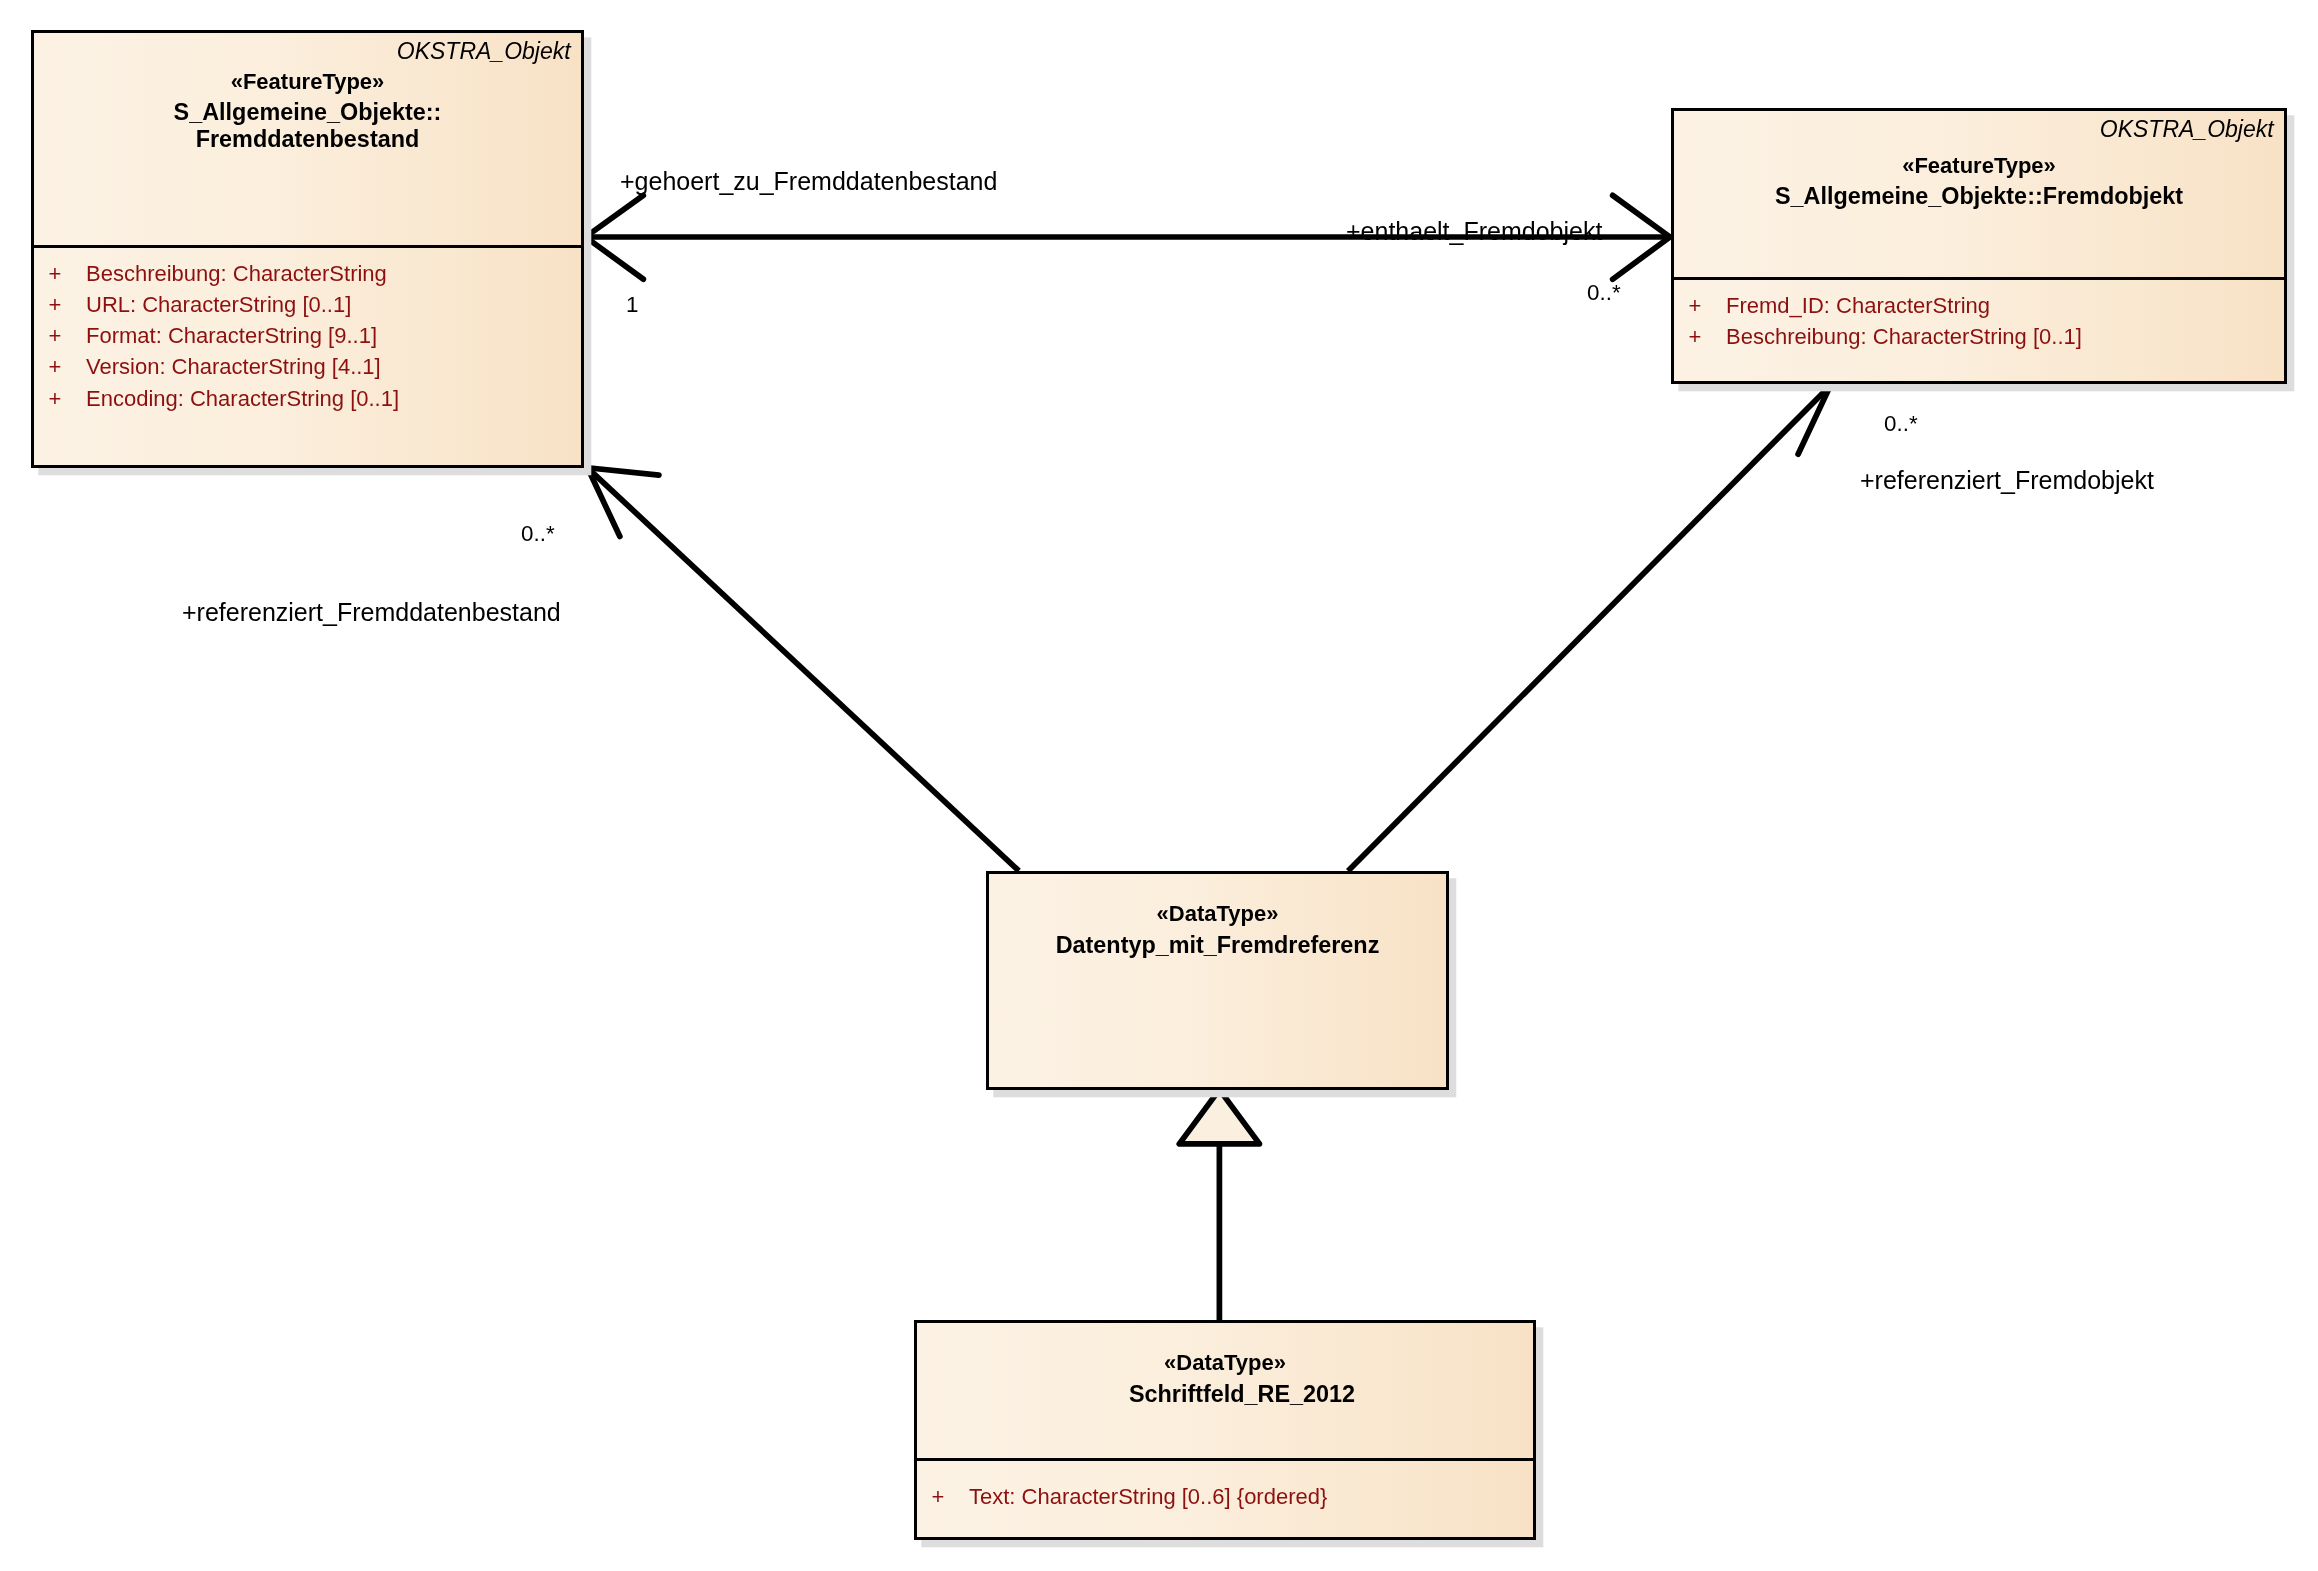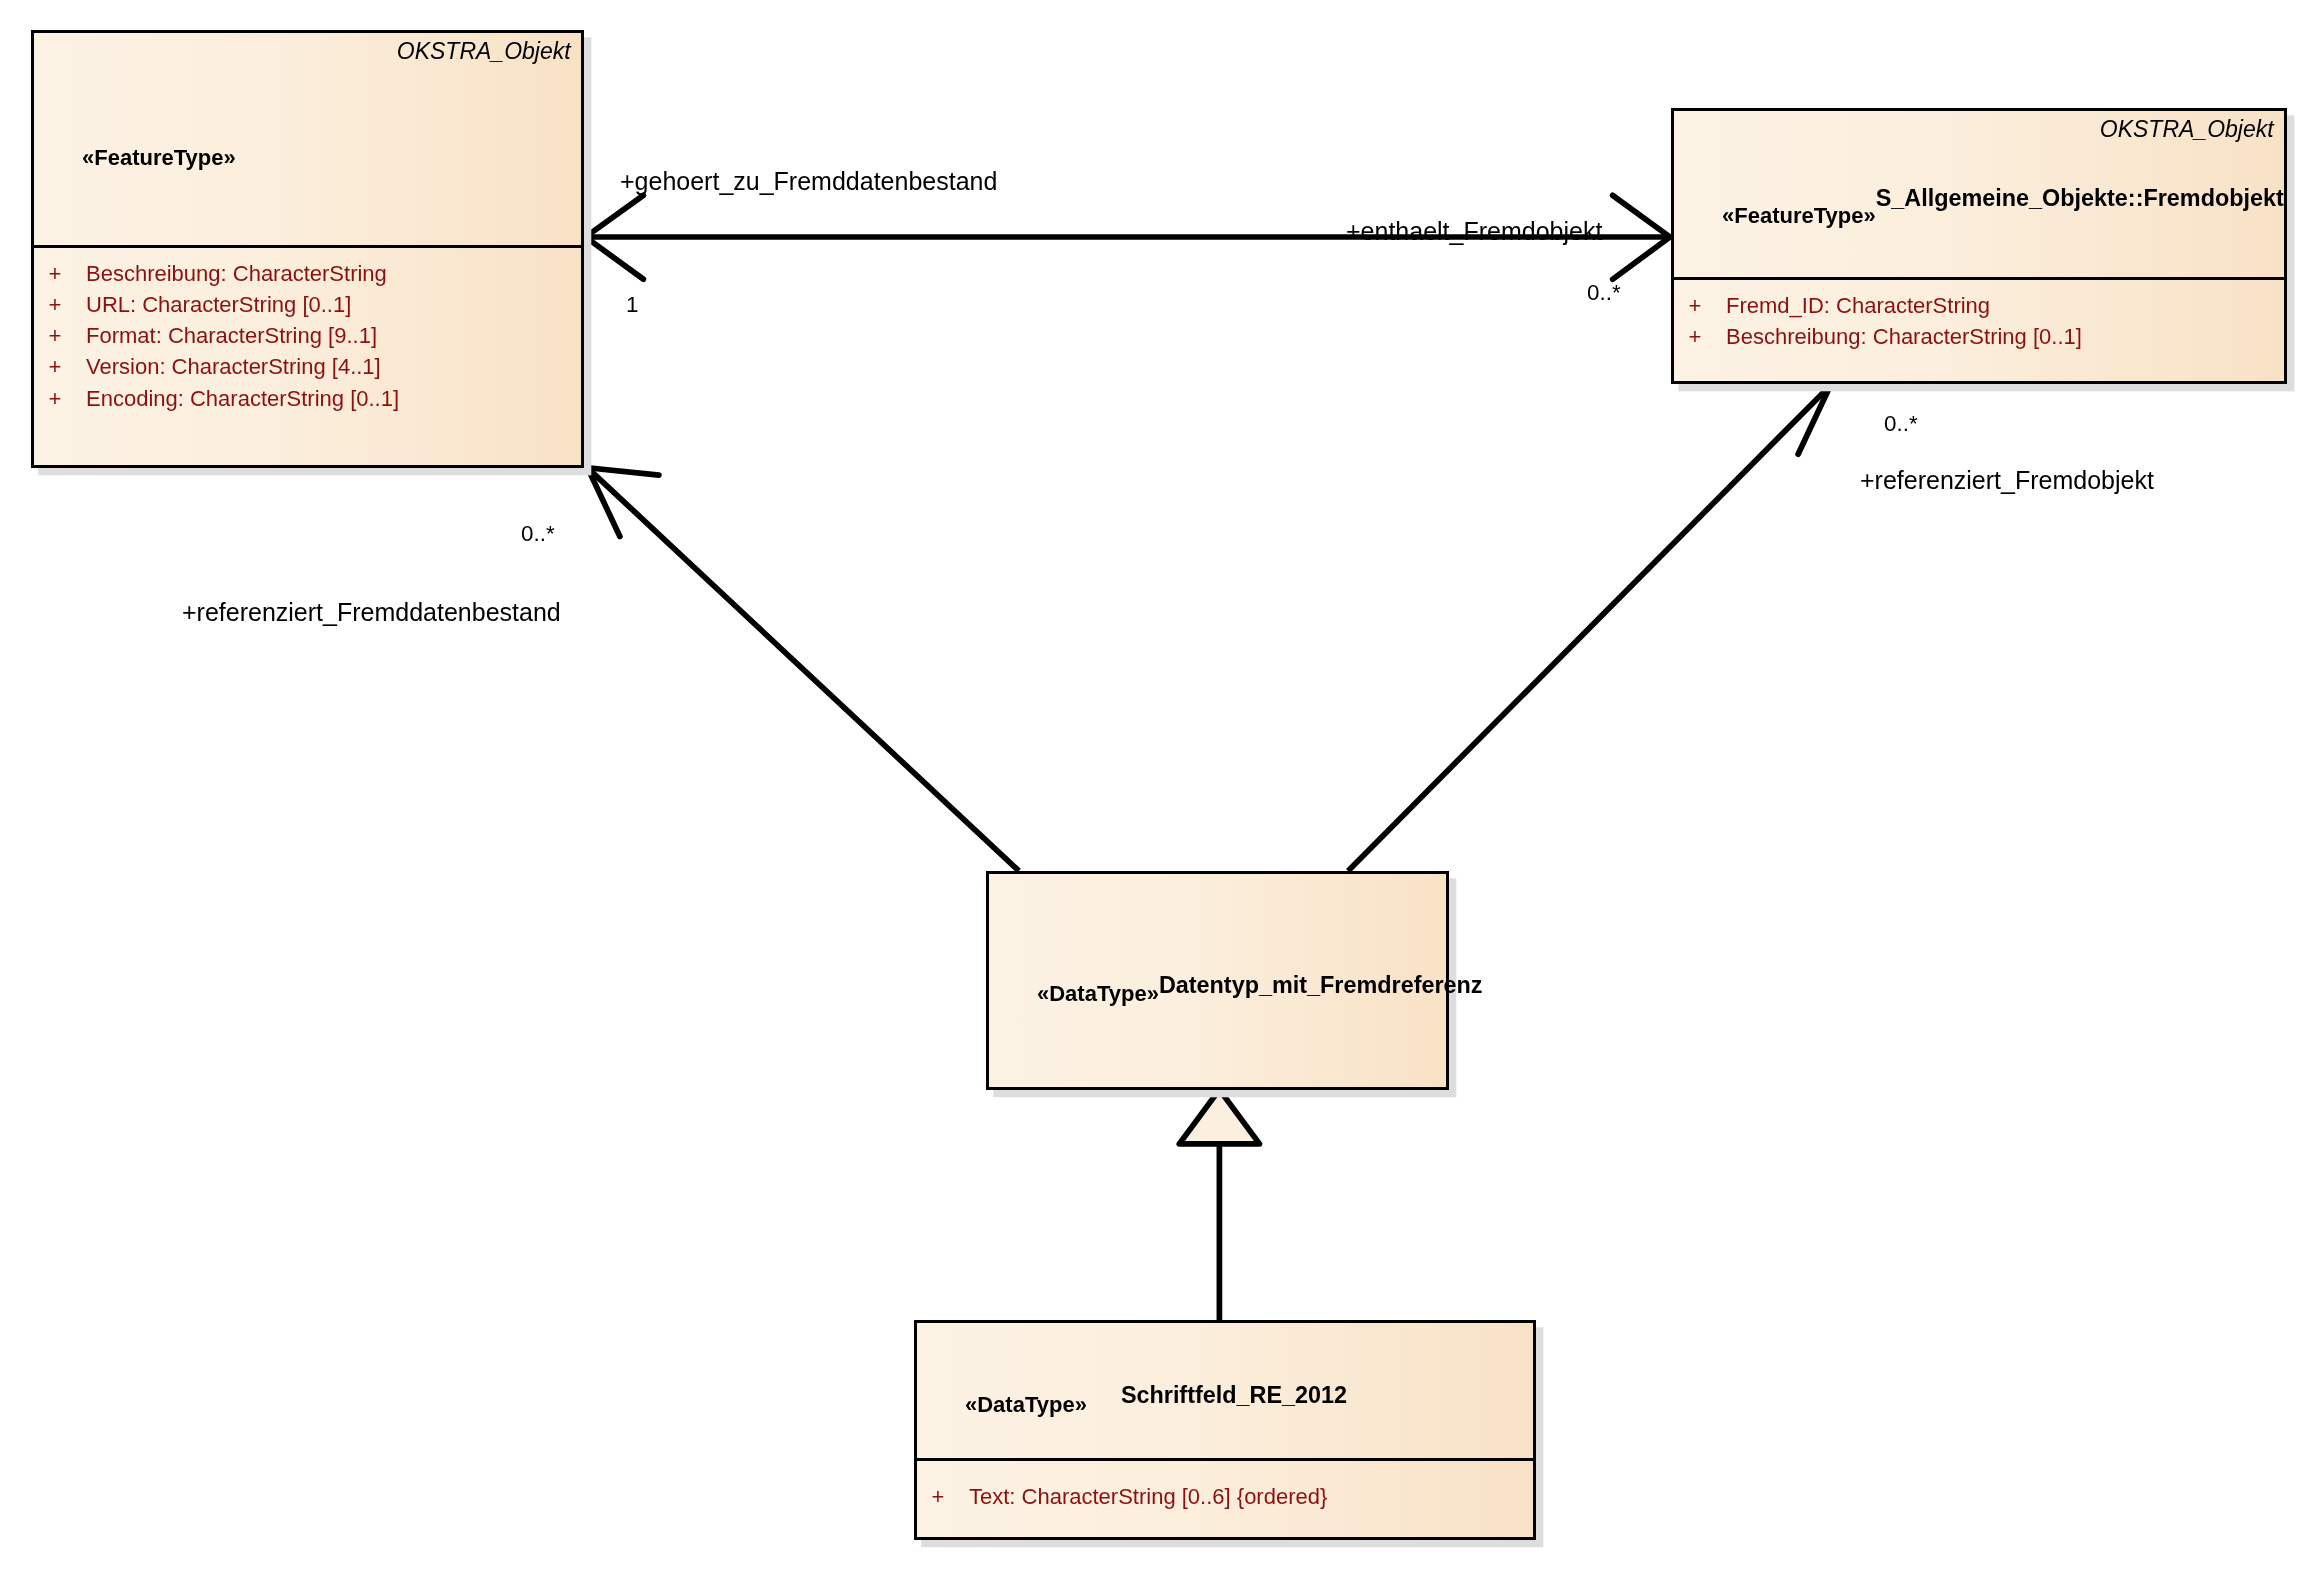--- a/index.html
+++ b/index.html
@@ -33,24 +33,24 @@
     border: 3.1px solid #000000;
     background: linear-gradient(to right, #FCF2E4 0%, #FBEEDC 45%, #F8E2C6 100%);
     box-shadow: 7.3px 7.3px 0 0 #dddddd;
     display: flex;
     flex-direction: column;
     z-index: 5;
   }
   .box-head {
     position: relative;
     display: flex;
+    flex-direction: column;
     justify-content: flex-start;
     align-items: center;
     padding-top: 5.2px;
-    padding-left: 48px;
   }
   .box-head.with-sep {
     border-bottom: 3.1px solid #000000;
   }
   .pkg-label {
     position: absolute;
     right: 10.4px;
     top: 5.2px;
     font-style: italic;
     font-size: 23px;
@@ -157,20 +157,24 @@
   <div class="edge-label" style="left:182px; top:598px;">+referenziert_Fremddatenbestand</div>
 
   <div class="mult-label" style="left:1884px; top:411px;">0..*</div>
 
   <div class="edge-label" style="left:1860px; top:466px;">+referenziert_Fremdobjekt</div>
 
   <div class="uml-box" style="left:31px; top:30px; width:553px; height:438px;">
     <div class="box-head with-sep" style="height:207px;">
       <div class="pkg-label">OKSTRA_Objekt</div>
       <div class="stereotype" style="margin-top:31px;">«FeatureType»</div>
+      <div class="class-name" style="margin-top:4.2px;">
+        <span class="nm-line">S_Allgemeine_Objekte::</span>
+        <span class="nm-line">Fremddatenbestand</span>
+      </div>
     </div>
     <div class="box-attrs">
       <div class="attr-row">
         <span class="attr-vis">+</span>
         <span class="attr-text">Beschreibung: CharacterString</span>
       </div>
       <div class="attr-row">
         <span class="attr-vis">+</span>
         <span class="attr-text">URL: CharacterString [0..1]</span>
       </div>

